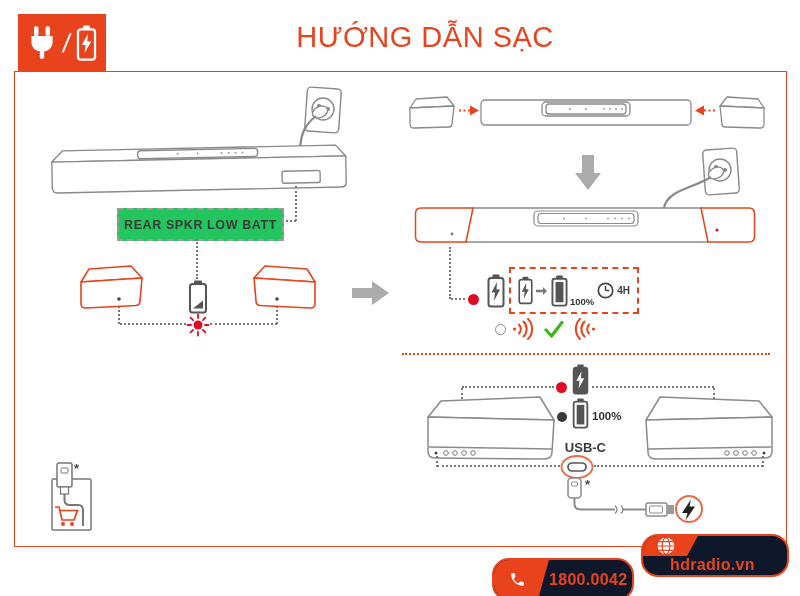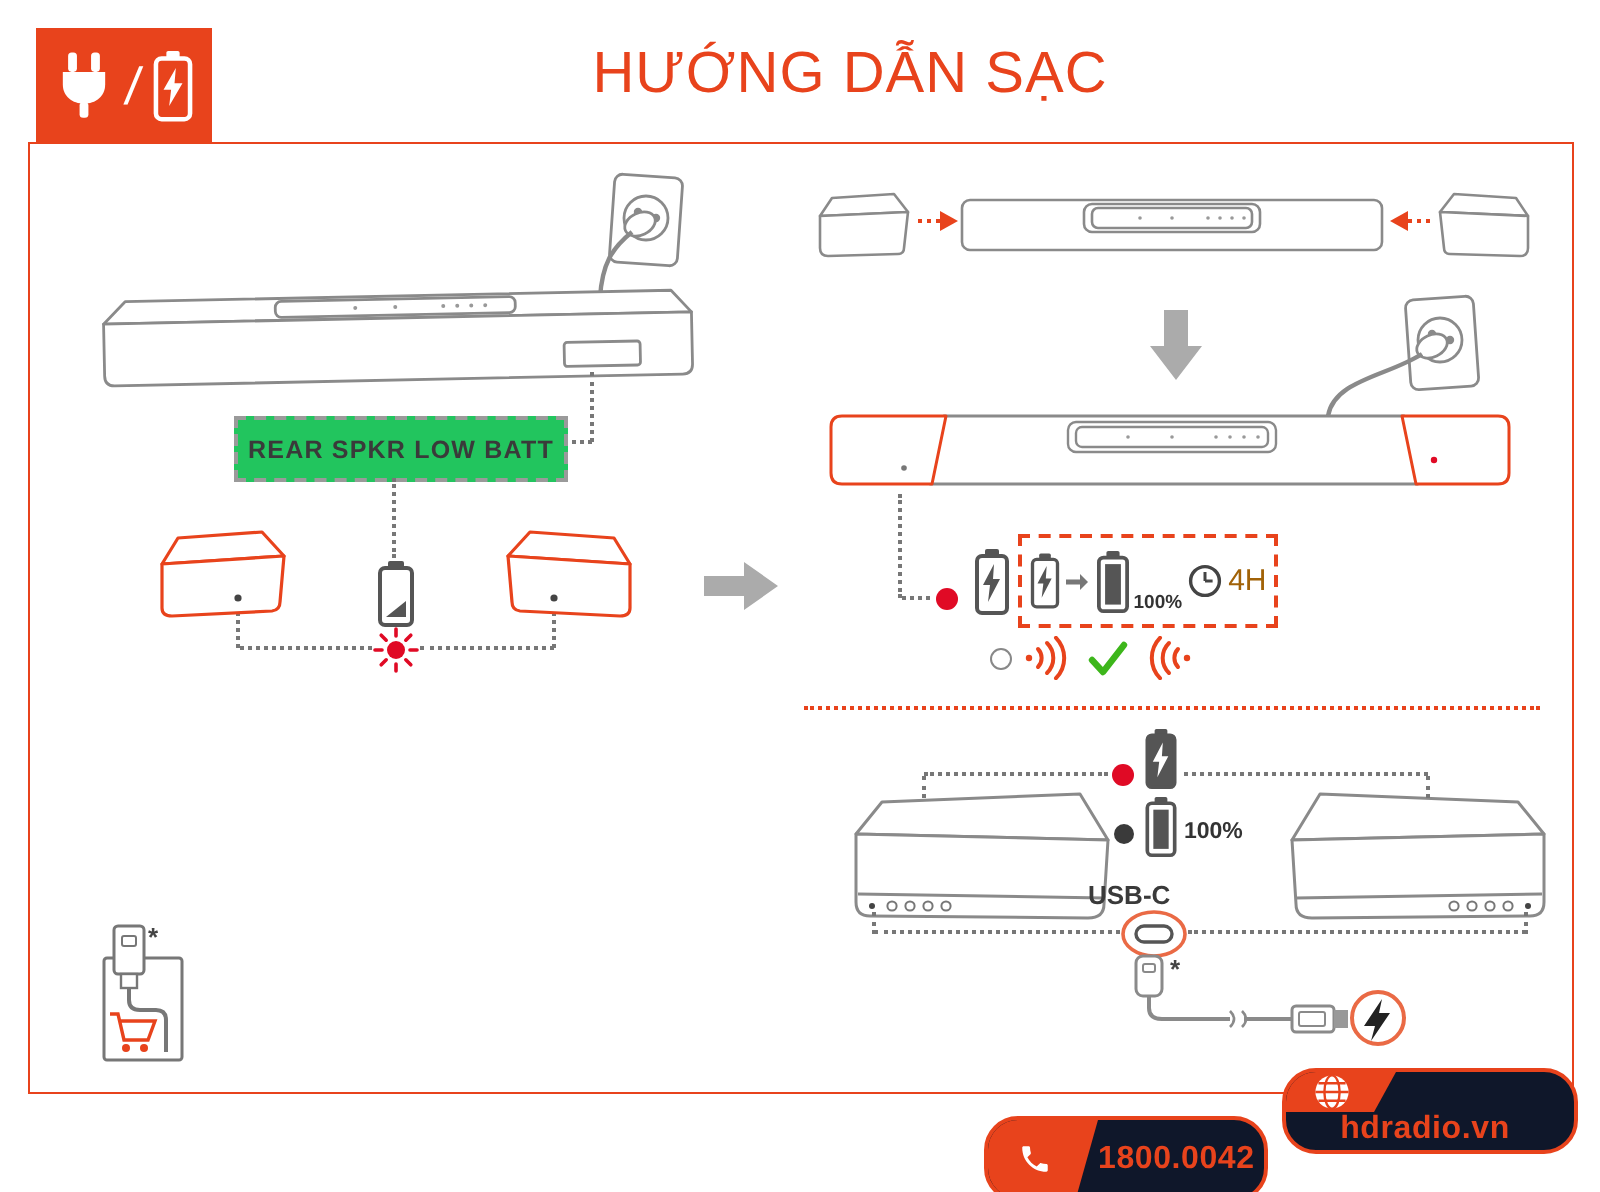--- a/index.html
+++ b/index.html
@@ -20,28 +20,28 @@
   .page-title{left:50px;top:16px;width:750px;text-align:center;color:var(--accent);
         font-size:29px;font-weight:400;letter-spacing:.5px;line-height:42px;}
   .dh{border-top:2px dotted #777;height:0;}
   .dv{border-left:2px dotted #777;width:0;}
   .label-box{left:117px;top:208px;width:163px;height:29px;border:2px dashed #9a9a9a;
         display:flex;align-items:center;justify-content:center;background:#22c55e;}
   .label-box span{font-size:12.5px;font-weight:700;color:#3a3a3a;letter-spacing:.6px;}
   .charge-box{left:509px;top:267px;width:130px;height:47px;border:2px dashed var(--accent);
         display:flex;align-items:center;justify-content:center;gap:3px;box-sizing:border-box;background:#fff;}
   .pct-sub{font-size:9.5px;font-weight:700;color:#333;align-self:flex-end;margin:0 0 5px -1px;}
-  .time-txt{font-size:15px;font-weight:400;color:#a16207;}
+  .time-txt{font-size:10px;font-weight:700;color:#404040;}
   .led-row{left:495px;top:317px;height:24px;display:flex;align-items:center;gap:6px;}
   .led-off{width:11px;height:11px;border:1.5px solid #888;border-radius:50%;background:#fff;box-sizing:border-box;}
   .led-red{width:11px;height:11px;border-radius:50%;background:var(--red);}
   .led-dark{width:10px;height:10px;border-radius:50%;background:#3a3a3a;}
   .divider{left:402px;top:353px;width:368px;border-top:2px dotted var(--accent);height:0;}
   .pct2{left:592px;top:410px;font-size:11.5px;font-weight:700;color:#333;}
-  .usb-label{left:544px;top:440px;width:62px;text-align:left;font-size:13px;font-weight:700;color:#3a3a3a;}
+  .usb-label{left:544px;top:440px;width:62px;text-align:right;font-size:13px;font-weight:700;color:#3a3a3a;}
   .asterisk{font-size:13px;font-weight:700;color:#444;}
   .badge{height:43px;border:2px solid var(--accent);border-radius:17px;background:#0f172a;
         display:flex;align-items:center;overflow:hidden;box-sizing:border-box;}
   .badge-seg{width:46px;align-self:stretch;background:var(--accent);flex:none;
         clip-path:polygon(0 0,100% 0,calc(100% - 11px) 100%,0 100%);
         display:flex;align-items:center;justify-content:center;padding-right:9px;}
   .badge-label{flex:1;text-align:center;color:var(--accent);font-weight:700;font-size:16px;padding-right:5px;letter-spacing:.3px;}
   .flipx{transform:scaleX(-1);}
 </style>
 </head>

